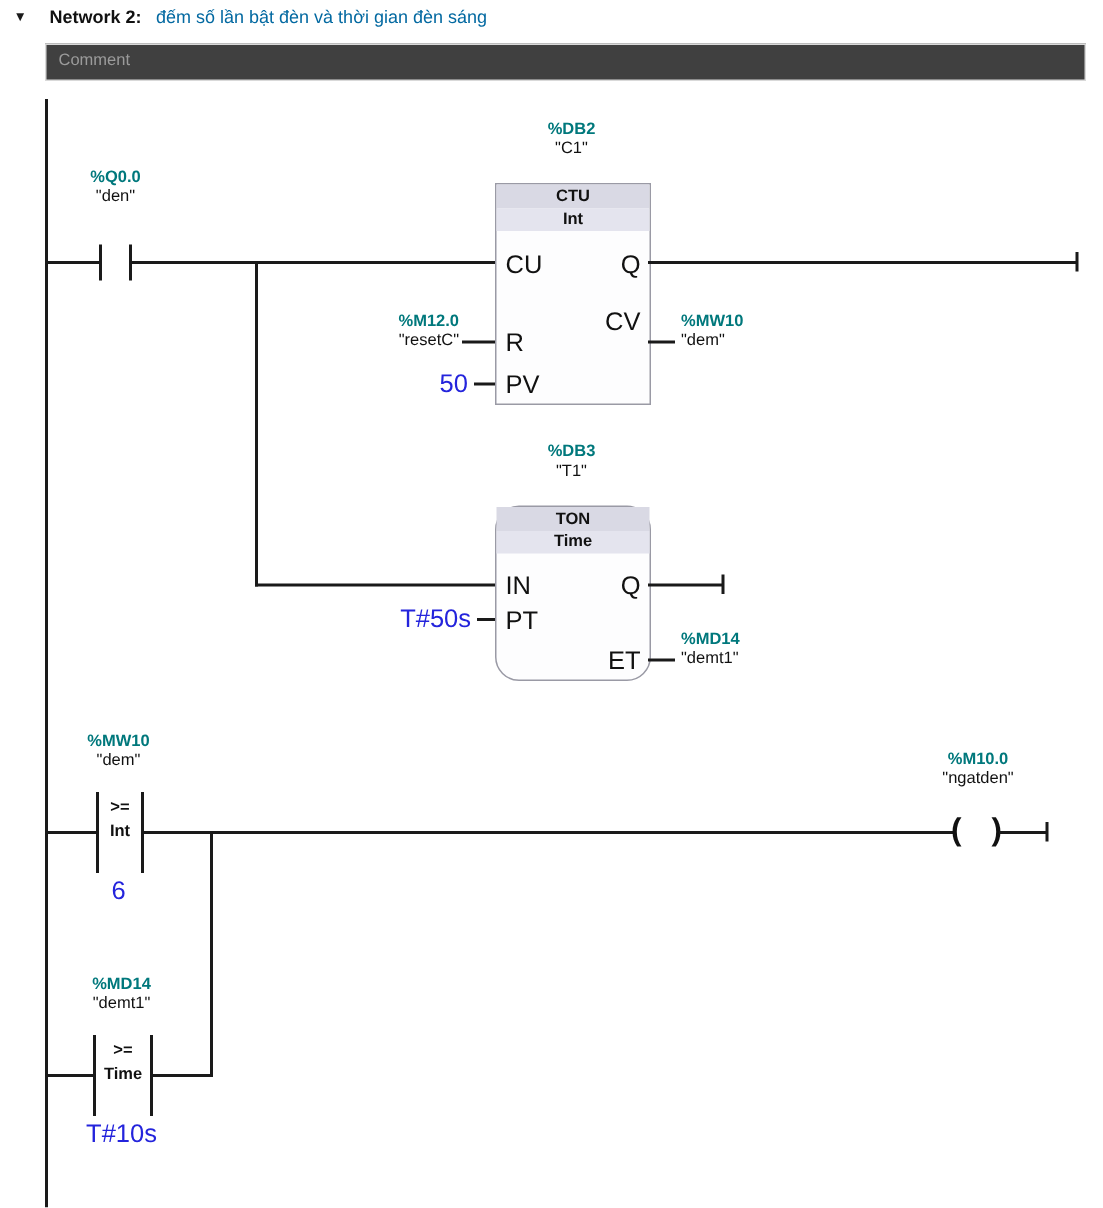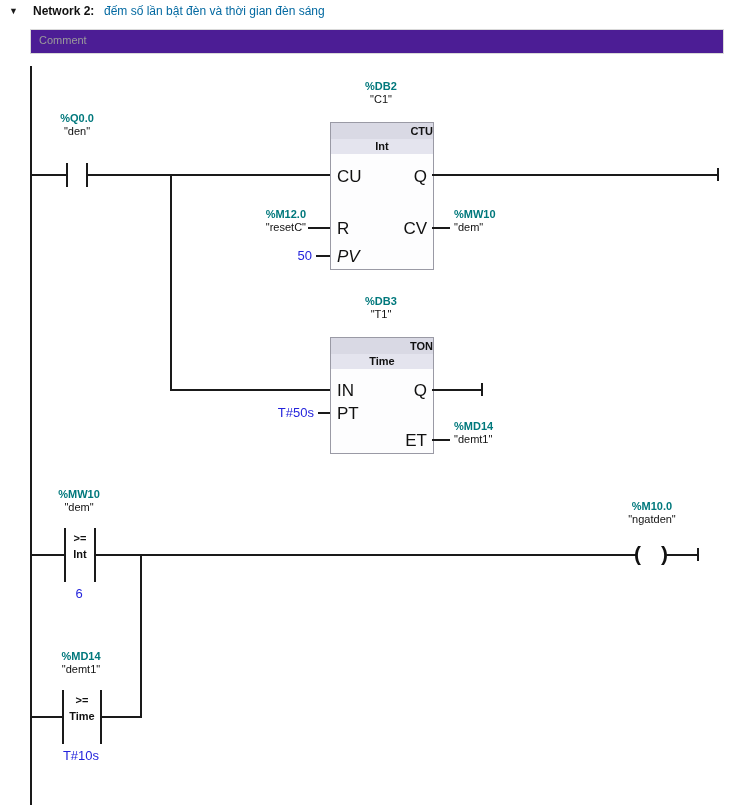--- a/index.html
+++ b/index.html
@@ -2,42 +2,42 @@
 <html style="--address: #00787c; --constant: #2424dc; --wire: #1a1a1a; --block-border: #9a9aa5; --block-header-bg: #d9d9e4; --block-subheader-bg: #e4e4ee; --block-body-bg: #fdfdfe; --comment-text: #9b9b9b; --comment-border: #d9d9d9;"><head>
 <meta charset="utf-8">
 <style>
   html,body{margin:0;padding:0;}
   body{width:735px;height:805px;background:#ffffff;font-family:"Liberation Sans",sans-serif;position:relative;overflow:hidden;}
 
   
   .tri{position:absolute;left:9px;top:6px;font-size:9px;color:#1a1a1a;cursor:pointer;}
   .net-title{position:absolute;left:33px;top:4px;font-size:12px;font-weight:bold;color:#111;white-space:nowrap;}
   .net-desc{position:absolute;left:104px;top:4px;font-size:12px;color:#0369a1;white-space:nowrap;}
-  .comment-box{position:absolute;left:30px;top:29px;width:692px;height:23px;border:1px solid var(--comment-border,#d9d9d9);background:#4c1d95;}
+  .comment-box{position:absolute;left:30px;top:29px;width:692px;height:23px;border:1px solid var(--comment-border,#d9d9d9);background:#404040;}
   .comment-text{position:absolute;left:8px;top:4px;font-size:11px;color:var(--comment-text,#9b9b9b);}
 
   
   .wire{position:absolute;background:var(--wire,#1a1a1a);}
   .h{height:2px;}
   .v{width:2px;}
   .tick{position:absolute;width:2px;height:13px;background:var(--wire,#1a1a1a);}
 
   
   .olabel{position:absolute;font-size:11px;line-height:13px;text-align:center;white-space:nowrap;}
   .olabel.ra{text-align:right;}
   .olabel.la{text-align:left;}
   .addr{color:var(--address,#00787c);font-weight:bold;}
   .opname{color:#111;}
-  .const{position:absolute;font-size:13px;line-height:13px;color:var(--constant,#2424dc);white-space:nowrap;}
+  .const{position:absolute;font-size:17px;line-height:13px;color:var(--constant,#2424dc);white-space:nowrap;}
   .const.ra{text-align:right;}
   .const.ca{text-align:center;}
 
   
   .block{position:absolute;border:1px solid var(--block-border,#9a9aa5);background:var(--block-body-bg,#fff);}
-  .block-title{height:16px;background:var(--block-header-bg,#d9d9e4);text-align:right;font-size:11px;font-weight:bold;line-height:16px;color:#111;}
+  .block-title{height:16px;background:var(--block-header-bg,#d9d9e4);text-align:center;font-size:11px;font-weight:bold;line-height:16px;color:#111;}
   .block-subtitle{height:15px;background:var(--block-subheader-bg,#e4e4ee);text-align:center;font-size:11px;font-weight:bold;line-height:15px;color:#111;}
   .pin{position:absolute;font-size:17px;line-height:13px;color:#111;}
 
   
   .cmp-op,.cmp-type{position:absolute;font-size:11px;line-height:13px;font-weight:bold;color:#111;text-align:center;}
 
   
   .coil{position:absolute;font-size:21px;line-height:28px;color:#111;display:flex;justify-content:space-between;font-weight:bold;}
 </style>
 </head>
@@ -73,23 +73,23 @@
   <div class="olabel" style="left:341px;top:80px;width:80px;">
     <div class="addr">%DB2</div>
     <div class="opname">"C1"</div>
   </div>
 
   <div class="block" style="left:330px;top:122px;width:102px;height:146px;">
     <div class="block-title">CTU</div>
     <div class="block-subtitle">Int</div>
     <div class="pin" style="left:6px;top:47px;">CU</div>
     <div class="pin" style="left:6px;top:99px;">R</div>
-    <div class="pin" style="left:6px;top:127px;font-style:italic;">PV</div>
+    <div class="pin" style="left:6px;top:127px;">PV</div>
     <div class="pin" style="right:6px;top:47px;">Q</div>
-    <div class="pin" style="right:6px;top:99px;">CV</div>
+    <div class="pin" style="right:6px;top:85px;">CV</div>
   </div>
 
   <div class="olabel ra" style="left:236px;top:208px;width:70px;">
     <div class="addr">%M12.0</div>
     <div class="opname">"resetC"</div>
   </div>
   <div class="wire h" style="left:308px;top:227px;width:22px;"></div>
 
   <div class="const ra" style="left:266px;top:249px;width:46px;">50</div>
   <div class="wire h" style="left:316px;top:255px;width:14px;"></div>
@@ -104,21 +104,21 @@
   <div class="tick" style="left:717px;top:168px;"></div>
 
   <div class="wire v" style="left:170px;top:174px;height:217px;"></div>
   <div class="wire h" style="left:170px;top:389px;width:160px;"></div>
 
   <div class="olabel" style="left:341px;top:295px;width:80px;">
     <div class="addr">%DB3</div>
     <div class="opname">"T1"</div>
   </div>
 
-  <div class="block" style="left:330px;top:337px;width:102px;height:115px;">
+  <div class="block" style="left:330px;top:337px;width:102px;height:115px;border-radius:16px;">
     <div class="block-title">TON</div>
     <div class="block-subtitle">Time</div>
     <div class="pin" style="left:6px;top:46px;">IN</div>
     <div class="pin" style="left:6px;top:69px;">PT</div>
     <div class="pin" style="right:6px;top:46px;">Q</div>
     <div class="pin" style="right:6px;top:96px;">ET</div>
   </div>
 
   <div class="const ra" style="left:254px;top:406px;width:60px;">T#50s</div>
   <div class="wire h" style="left:318px;top:412px;width:12px;"></div>

